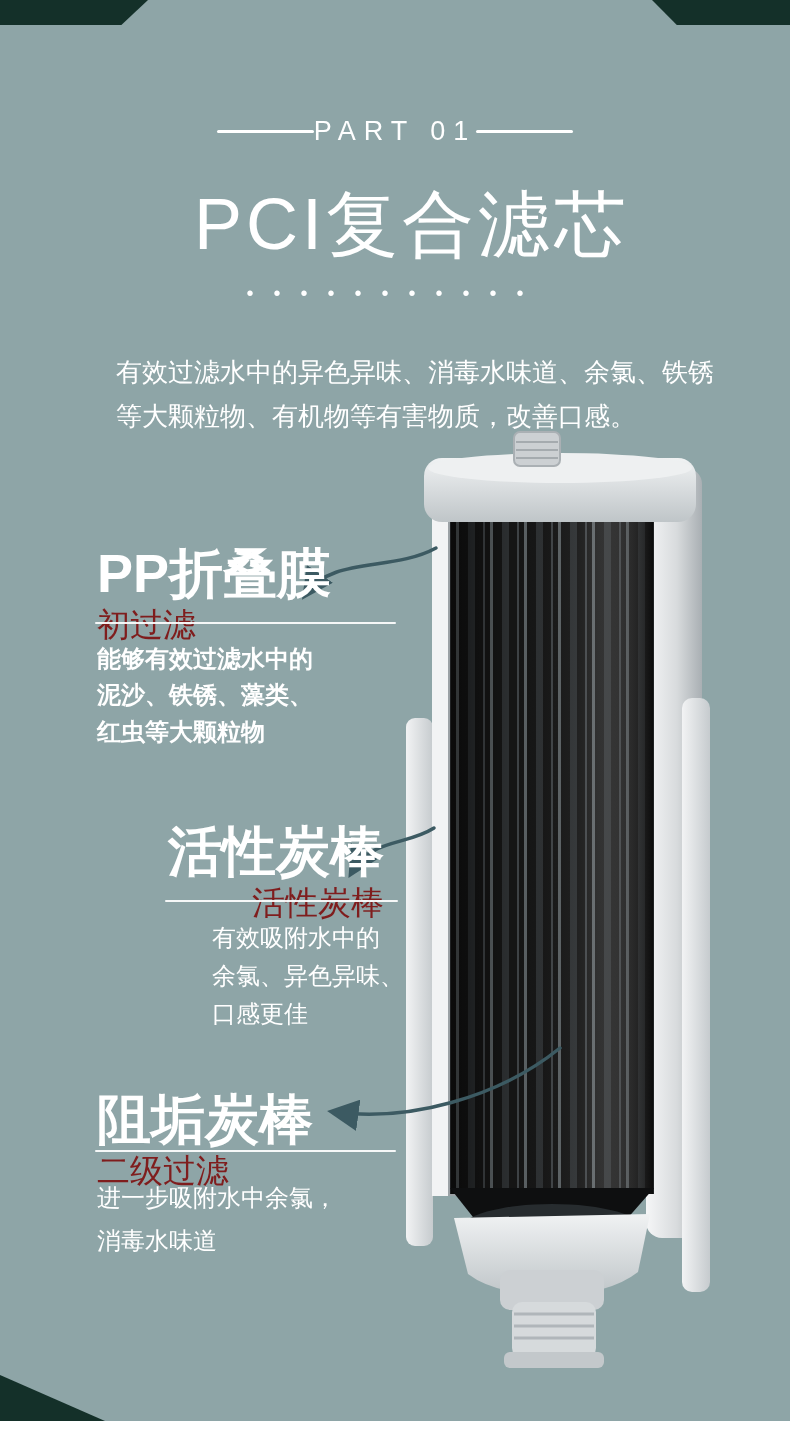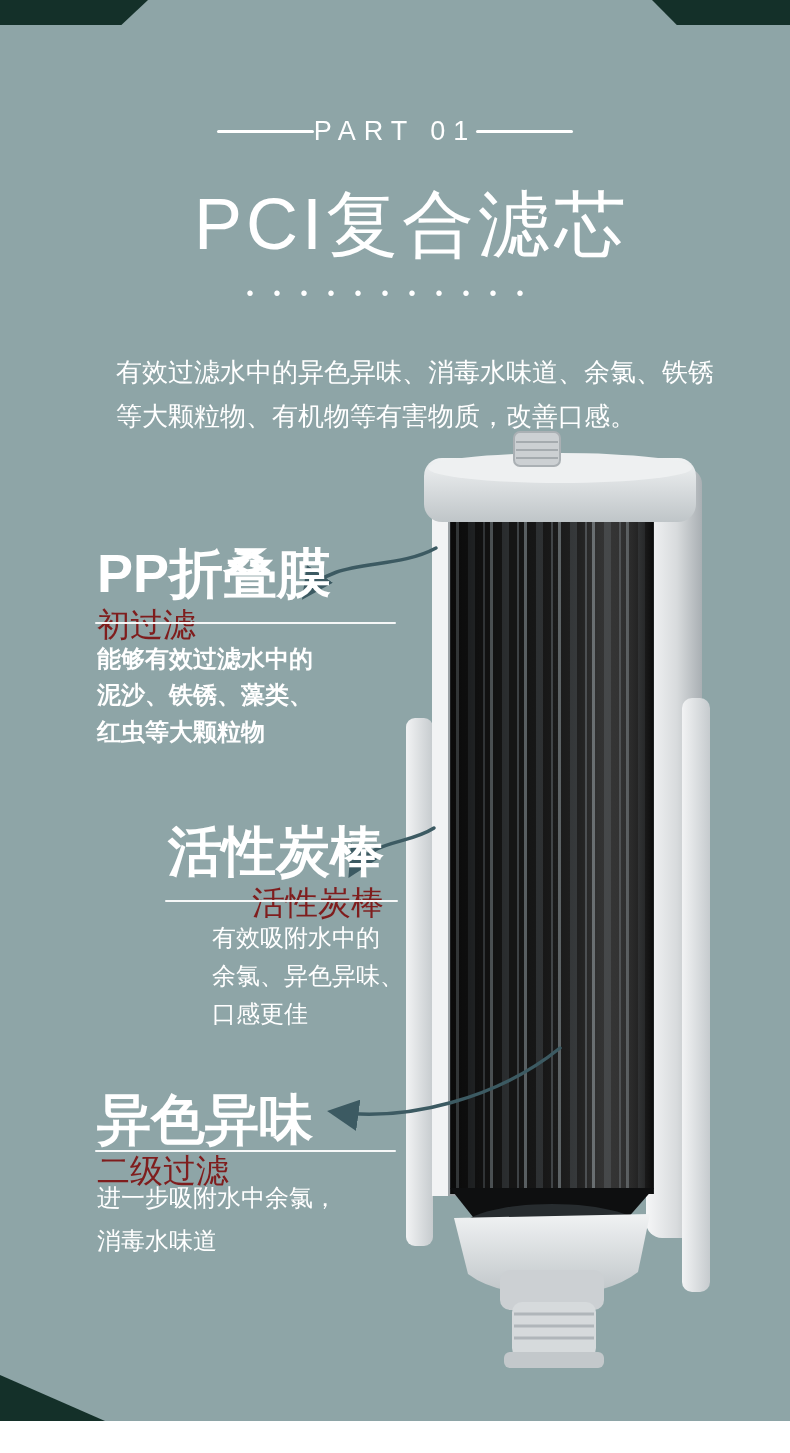--- a/index.html
+++ b/index.html
@@ -155,20 +155,20 @@
   <div class="callout c2">
     <div class="c-title">活性炭棒</div>
     <div class="c-sub">活性炭棒</div>
   </div>
   <div class="c-line l2"></div>
   <p class="c-desc d2">有效吸附水中的
 余氯、异色异味、
 口感更佳</p>
 
   <div class="callout c3">
-    <div class="c-title">异色异味</div>
+    <div class="c-title">阻垢炭棒</div>
     <div class="c-sub">二级过滤</div>
   </div>
   <div class="c-line l3"></div>
   <p class="c-desc d3">进一步吸附水中余氯，
 消毒水味道</p>
 
 </div>
 
 </body></html>

